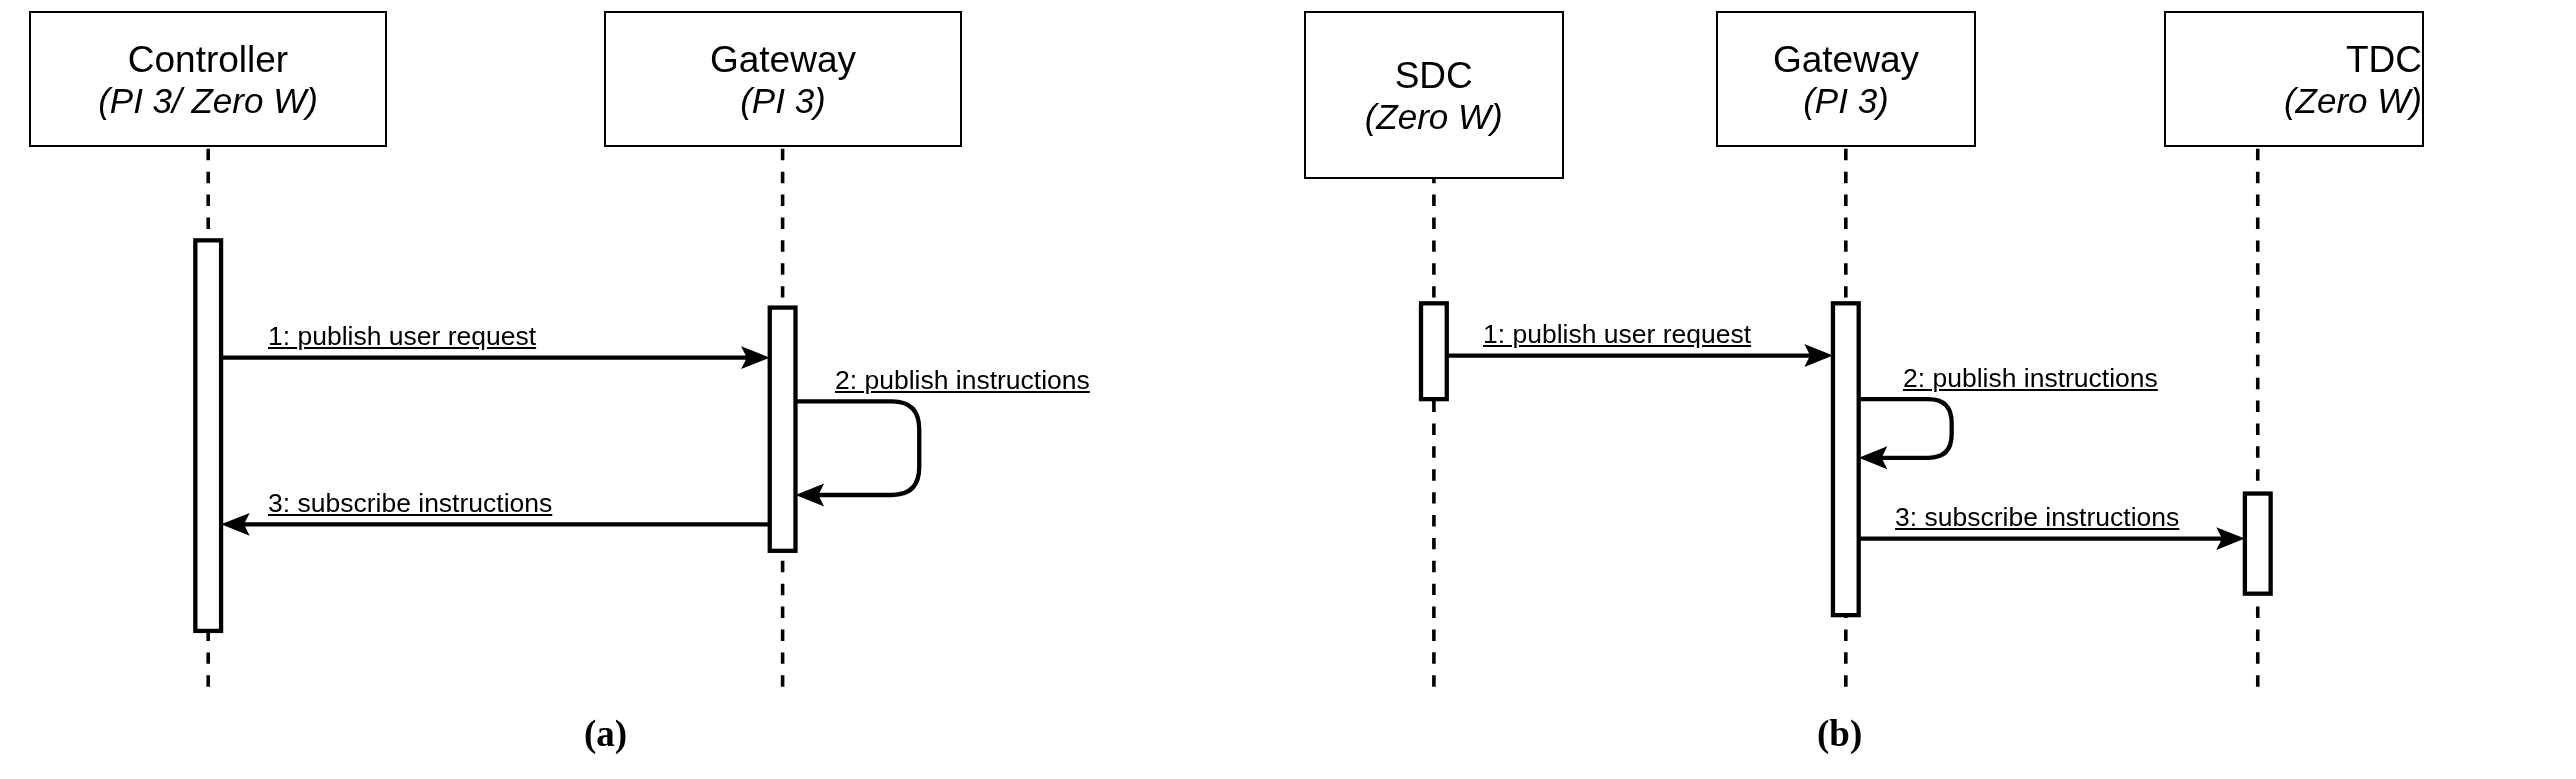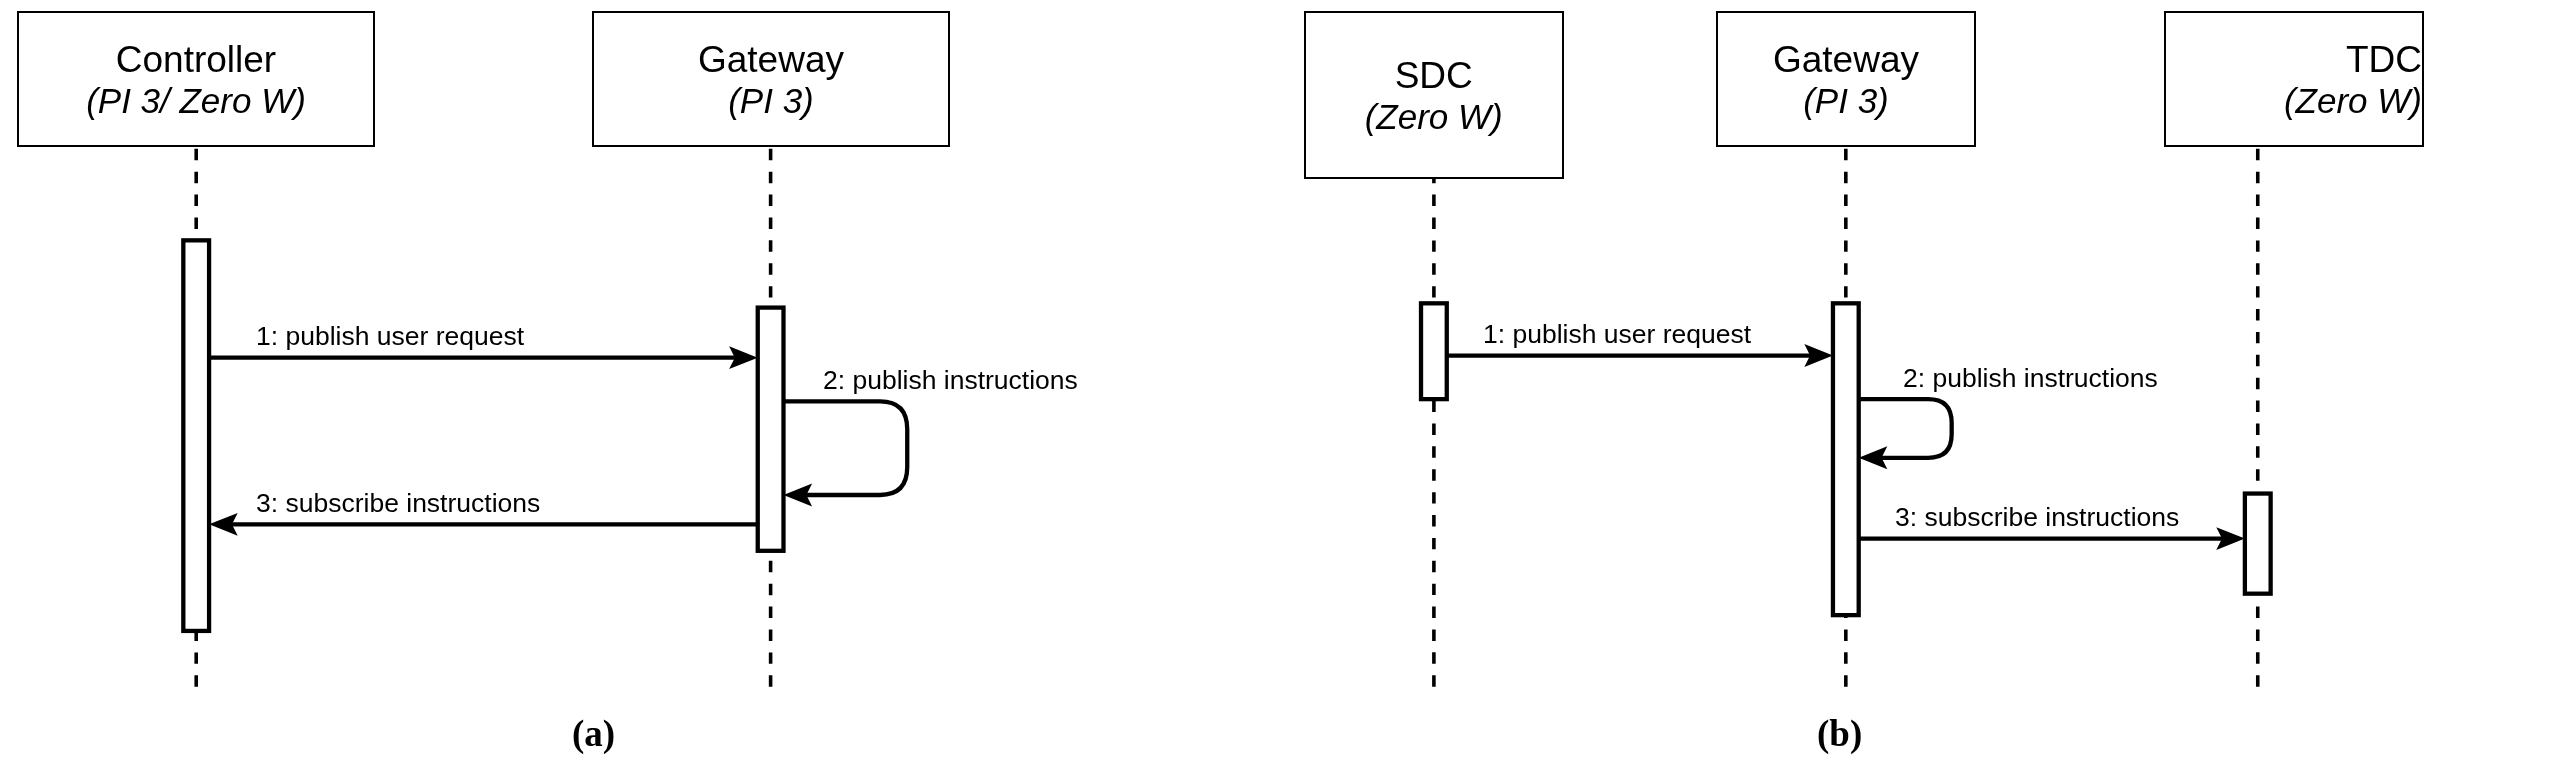--- a/index.html
+++ b/index.html
@@ -19,21 +19,21 @@
     position: relative;
     width: 2576px;
     height: 779px;
     background: #ffffff;
   }
   .panel {
     position: absolute;
     top: 0;
     height: 779px;
   }
-  #panel-a { left: 0px;    width: 1288px; }
+  #panel-a { left: 12px;    width: 1288px; }
   #panel-b { left: 1288px; width: 1288px; }
 
   .svg-layer {
     position: absolute;
     left: 0;
     top: 0;
     display: block;
   }
 
   
@@ -60,20 +60,21 @@
     white-space: nowrap;
     font-style: italic;
   }
 
   
   .msg-label {
     position: absolute;
     font-size: 26.5px;
     white-space: nowrap;
     line-height: 1;
+    text-decoration: underline;
   }
 
   
   .caption {
     position: absolute;
     font-family: "Liberation Serif", serif;
     font-weight: bold;
     font-size: 37px;
     line-height: 1;
     white-space: nowrap;

